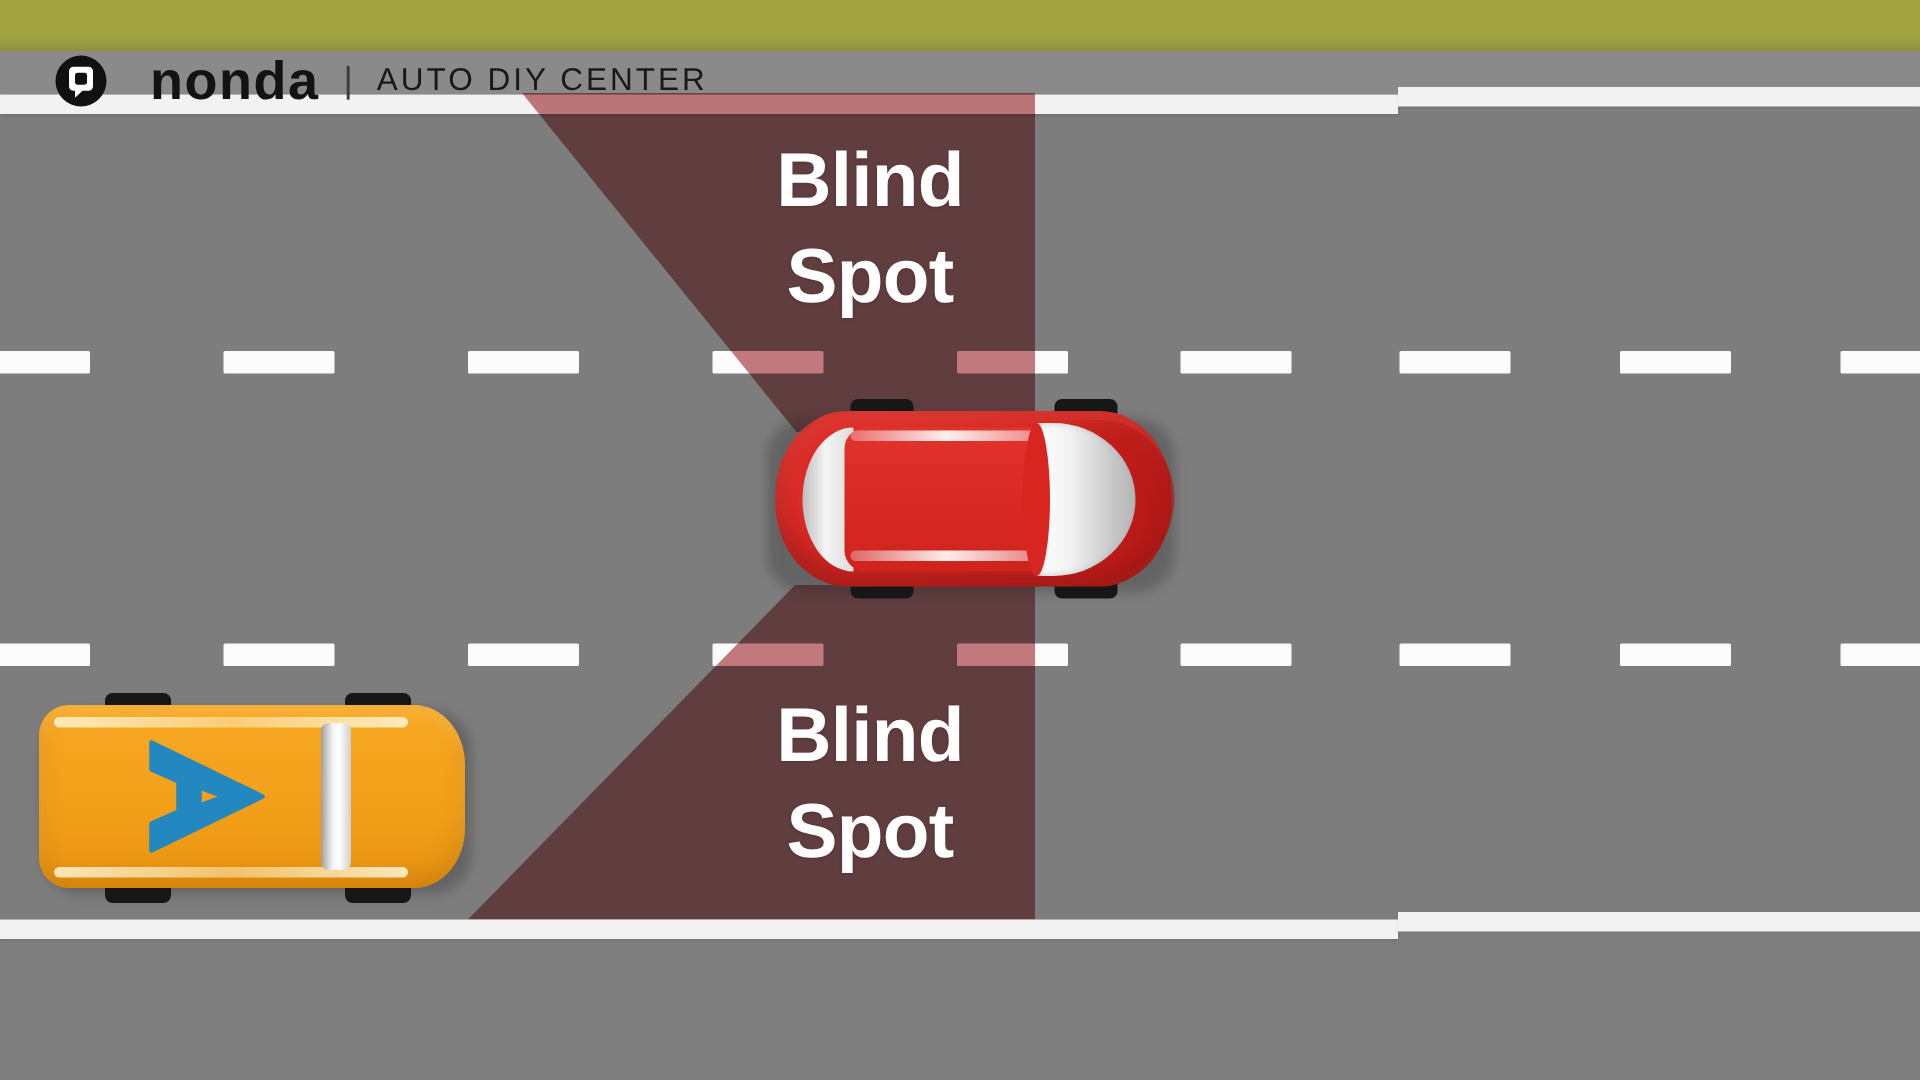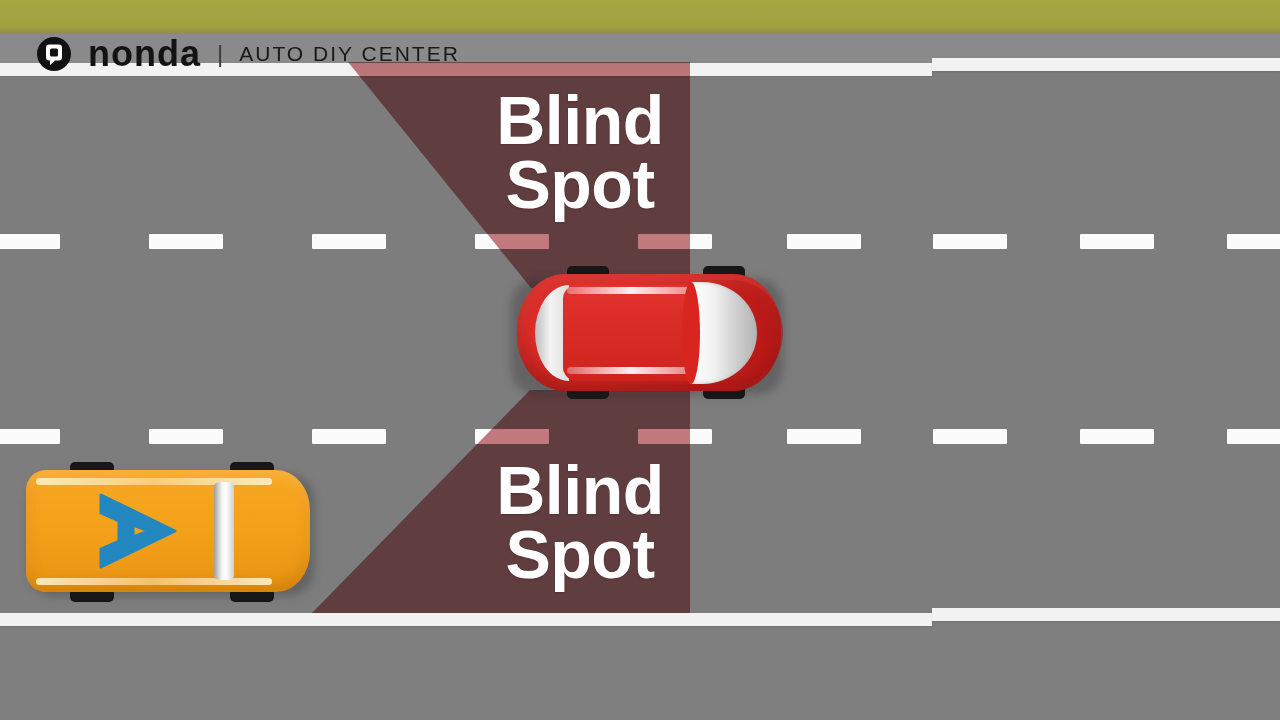--- a/index.html
+++ b/index.html
@@ -89,21 +89,21 @@
     left: 312px; top: 390px;
     width: 378px; height: 223px;
     clip-path: polygon(218px 0px, 378px 0px, 378px 223px, 0px 223px);
   }
 
   
   .blind-label {
     position: absolute;
     color: #ffffff;
     font-weight: 700;
-    font-size: 68px;
+    font-size: 51px;
     line-height: 64px;
     letter-spacing: -0.5px;
     text-align: center;
     text-shadow: 0 1px 2px rgba(80,30,35,.35);
     width: 260px;
   }
   .blind-top    { left: 450px; top: 88px;  }
   .blind-bottom { left: 450px; top: 458px; }
 
   
@@ -235,21 +235,21 @@
   #brand {
     position: absolute;
     left: 36px; top: 36px;
     display: flex;
     align-items: center;
     gap: 0px;
     z-index: 40;
   }
   .brand-mark { width: 36px; height: 36px; display:block; }
   .brand-word {
-    margin-left: 16px;
+    margin-left: 28px;
     font-size: 36px;
     font-weight: 700;
     letter-spacing: 1px;
     color: #131313;
     line-height: 36px;
   }
   .brand-div {
     margin: 0 16px;
     color: #3c3c3c;
     font-size: 24px;

